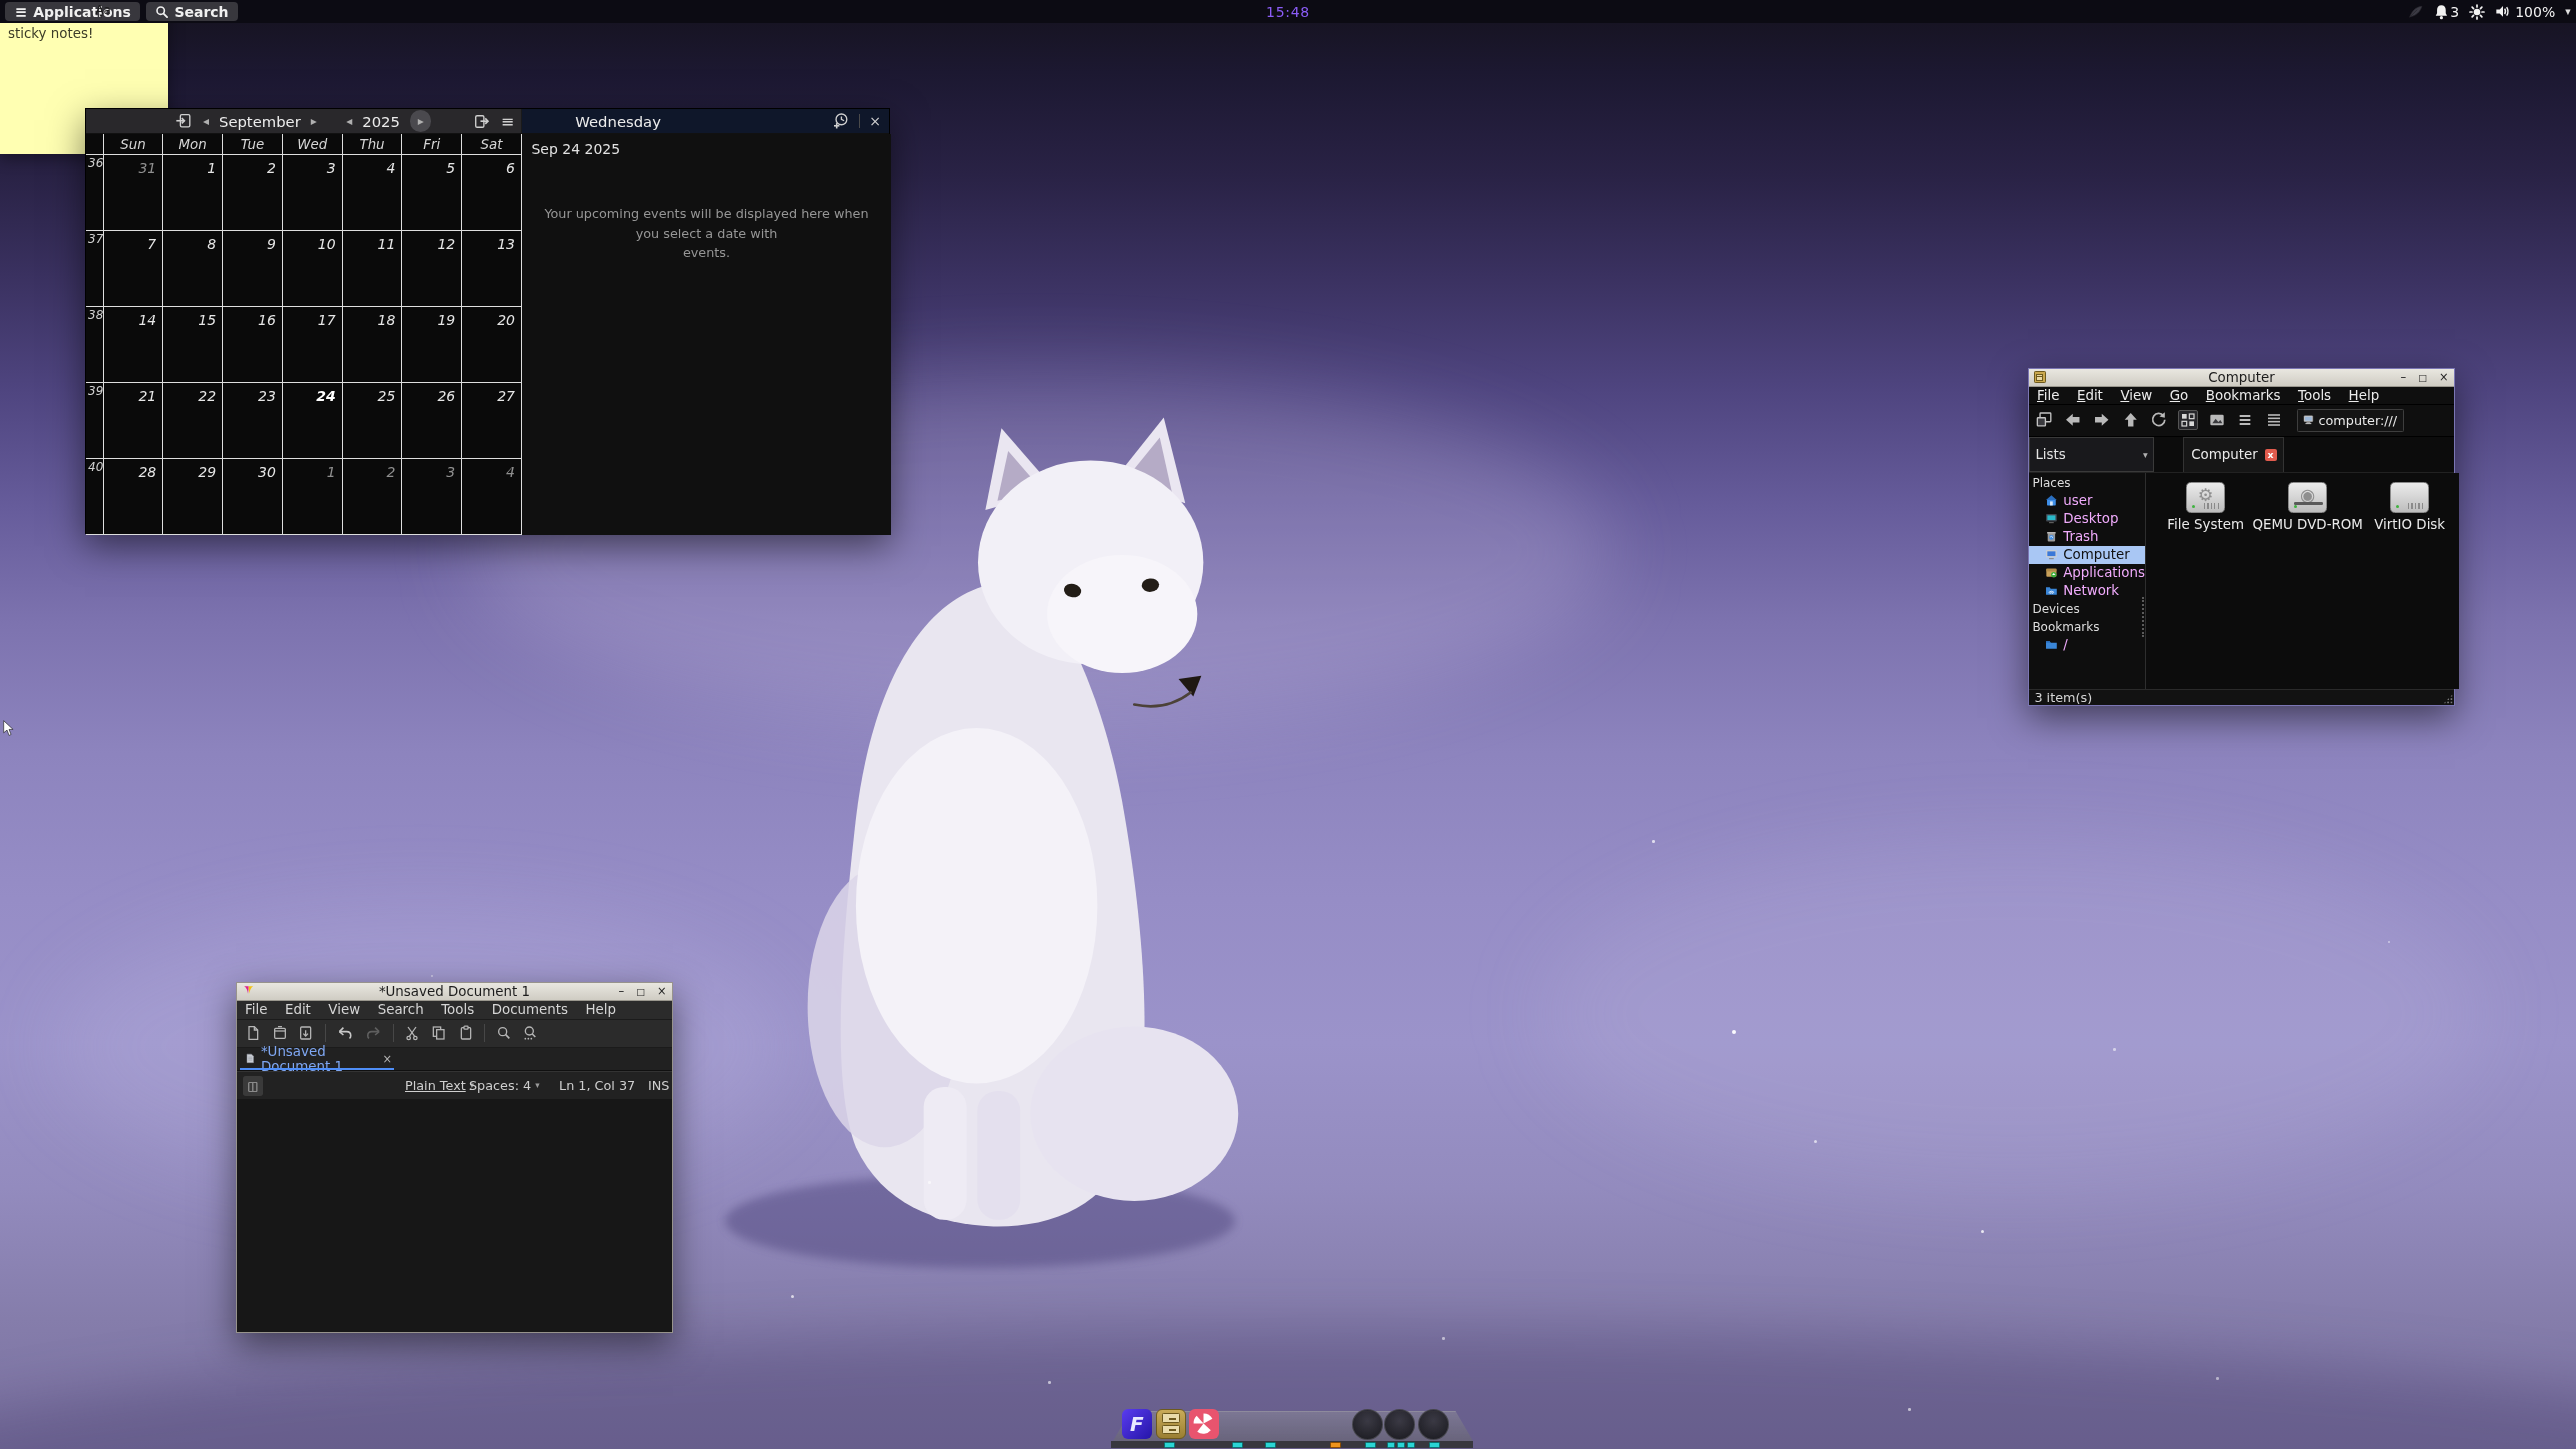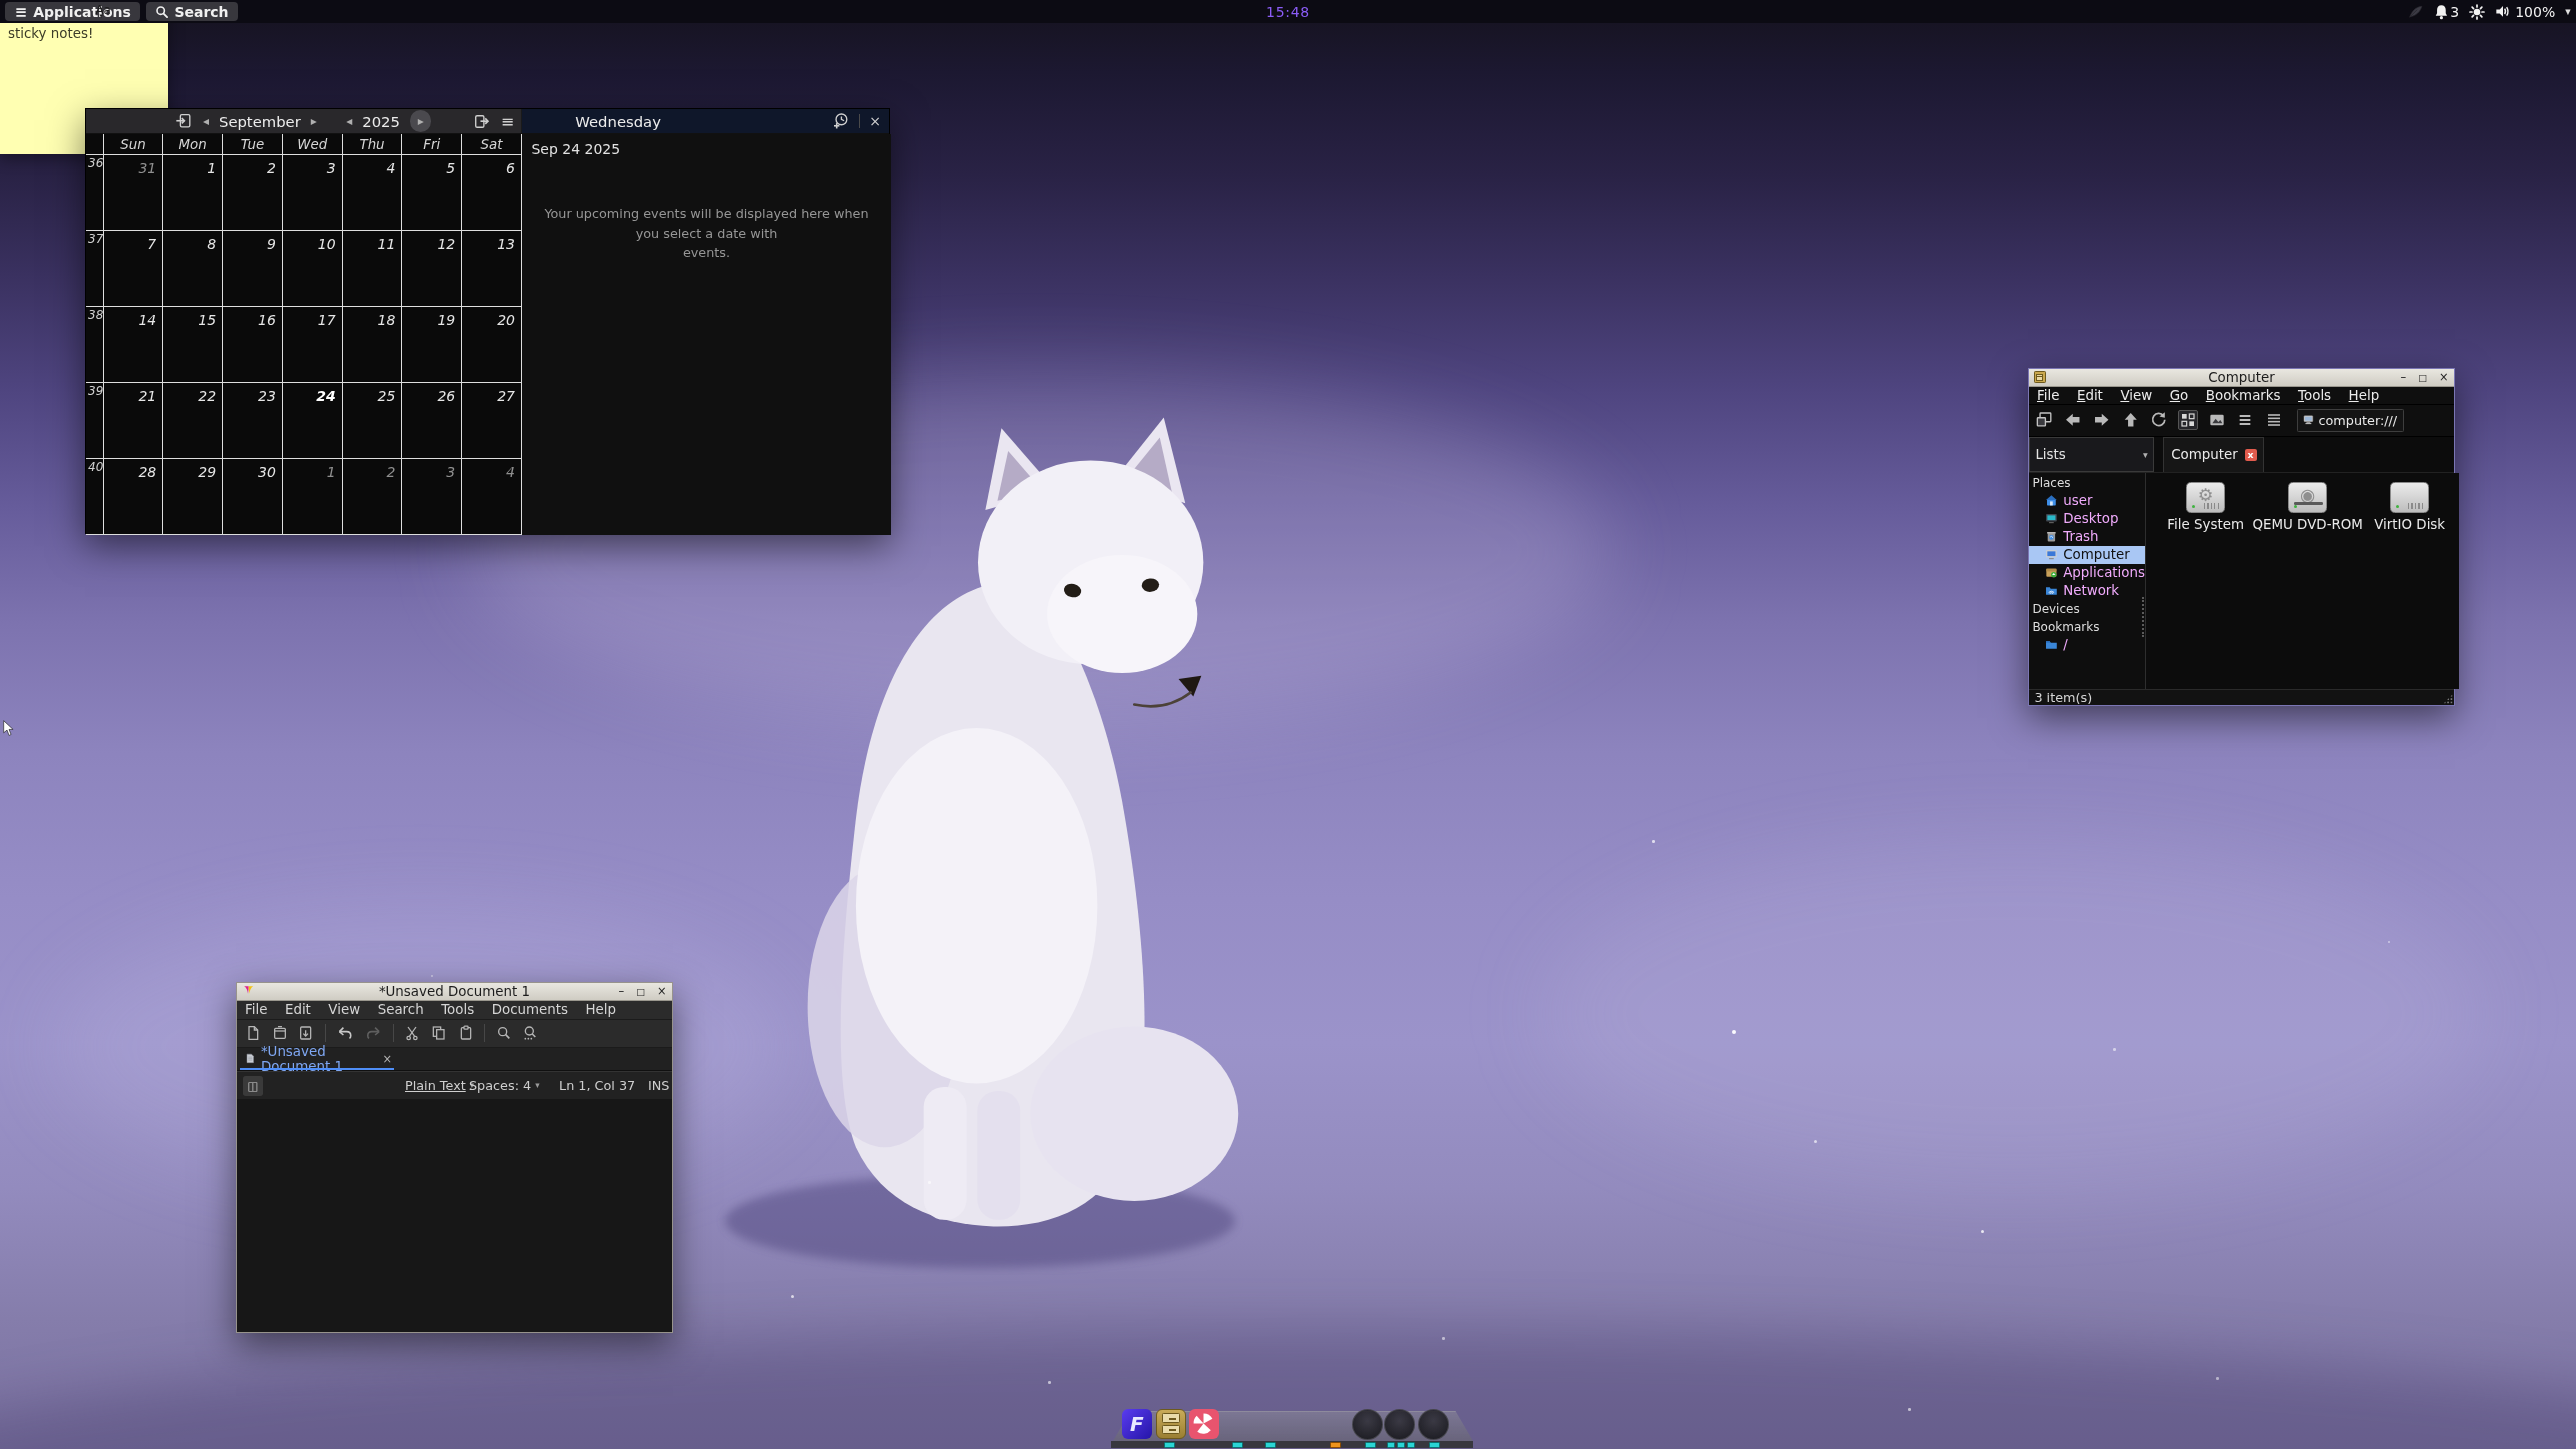--- a/index.html
+++ b/index.html
@@ -50,21 +50,21 @@
   
   #fm { left:2028px; top:368px; width:427px; height:338px; background:#0d0d0d; border:0.7px solid #7b76b4; display:flex; flex-direction:column; }
   #fm .menubar { height:18px; background:#0f0f0f; display:flex; align-items:center; gap:17.5px; padding-left:8px; border-bottom:0.7px solid #000; }
   #fm .menubar span { display:inline-block; font-size:13.4px; color:#ececec; }
   #fm .menubar span::first-letter { text-decoration:underline; }
   #fm-toolbar { height:32px; background:#0f0f0f; border-bottom:0.7px solid #000; display:flex; align-items:center; padding:0 5.4px; gap:8.7px; }
   .fm-tool { width:20px; height:20px; display:flex; align-items:center; justify-content:center; }
   .fm-tool.pressed { background:#26262a; border:0.7px solid #555; border-radius:2px; }
   #fm-path { margin-left:4px; width:107px; height:23px; background:#141414; border:0.7px solid #3e3e3e; border-radius:1.3px; display:flex; align-items:center; gap:4.7px; padding:0 5.4px; }
   #fm-path span { font-size:12.8px; color:#eaeaea; }
-  #fm-paneheader { height:36px; display:flex; background:#0c0c0c; border-bottom:0.7px solid #222; }
+  #fm-paneheader { height:36px; display:flex; background:#0c0c0c; border-bottom:0.7px solid #222;gap:20px; }
   #fm-combo { width:125px; background:#19191c; border:0.7px solid #3a3a3a; display:flex; align-items:center; justify-content:space-between; padding:0 5.4px; font-size:13.4px; color:#e4e4e4; }
   #fm-tab { margin-left:9.4px; width:101px; background:#161616; border:0.7px solid #333; border-bottom:none; display:flex; align-items:center; justify-content:center; gap:6.7px; font-size:13.4px; color:#eaeaea; }
   .tab-close-red { width:12px; height:12px; background:#e25b4d; border-radius:2px; color:#fff; font-size:9.4px; line-height:12px; text-align:center; font-weight:700; }
   #fm-body { flex:1; display:flex; min-height:0; }
   #fm-side { width:122px; background:#0e0e0e; border-right:0.7px solid #2e2e2e; position:relative; padding-top:1.3px; }
   .fm-sec { font-size:12px; color:#dedede; padding:2px 0 2px 3.4px; }
   .fm-item { height:18px; display:flex; align-items:center; gap:5.4px; padding-left:16px; font-size:13.4px; color:#f0abfc; }
   .fm-item.sel { background:#a9c7f4; color:#101010; }
   .pane-grip { position:absolute; right:0.7px; top:124px; width:3.4px; height:40px; border-right:2px dotted #5a5a5a; }
   #fm-main { flex:1; background:#0c0c0c; display:flex; align-items:flex-start; padding:9.4px 0 0 10.7px; gap:4px; }

